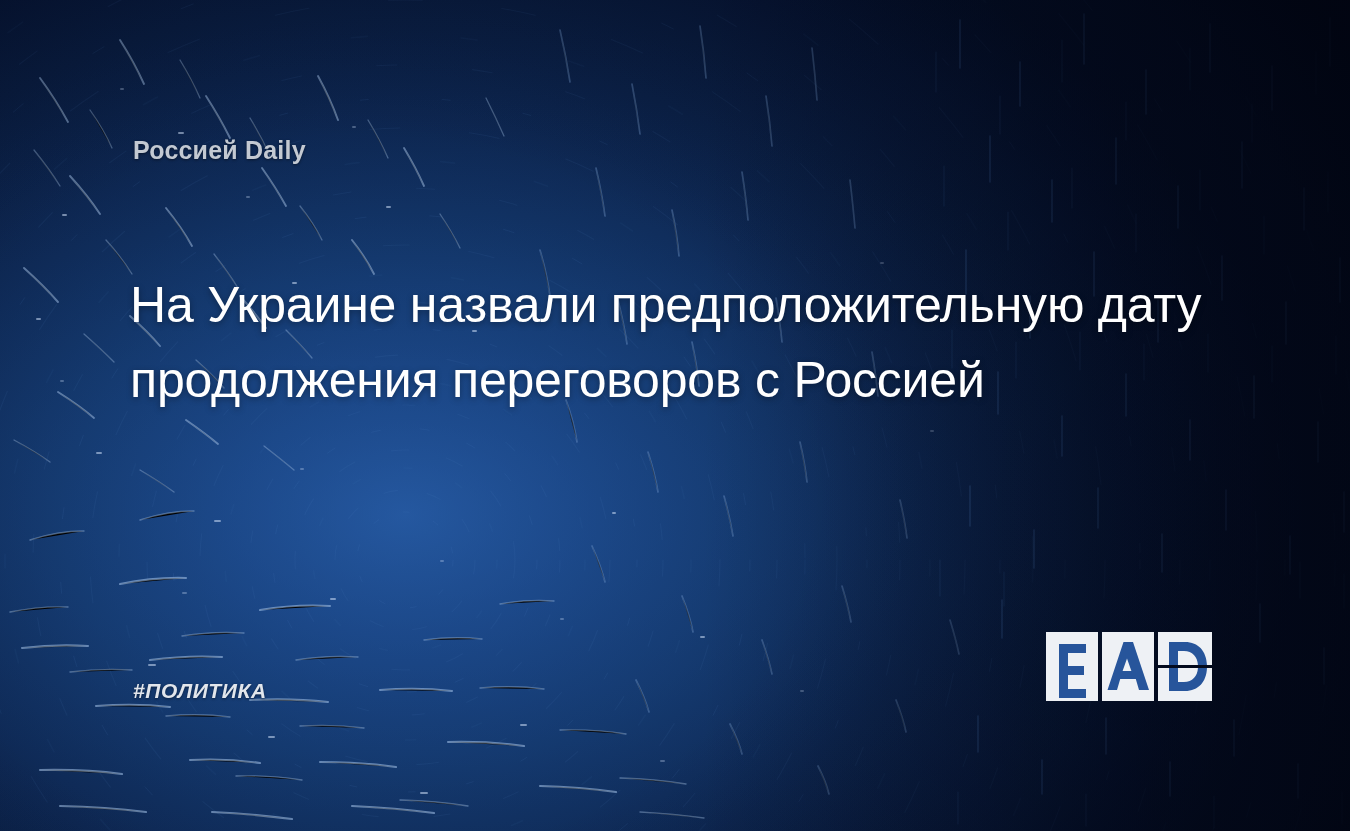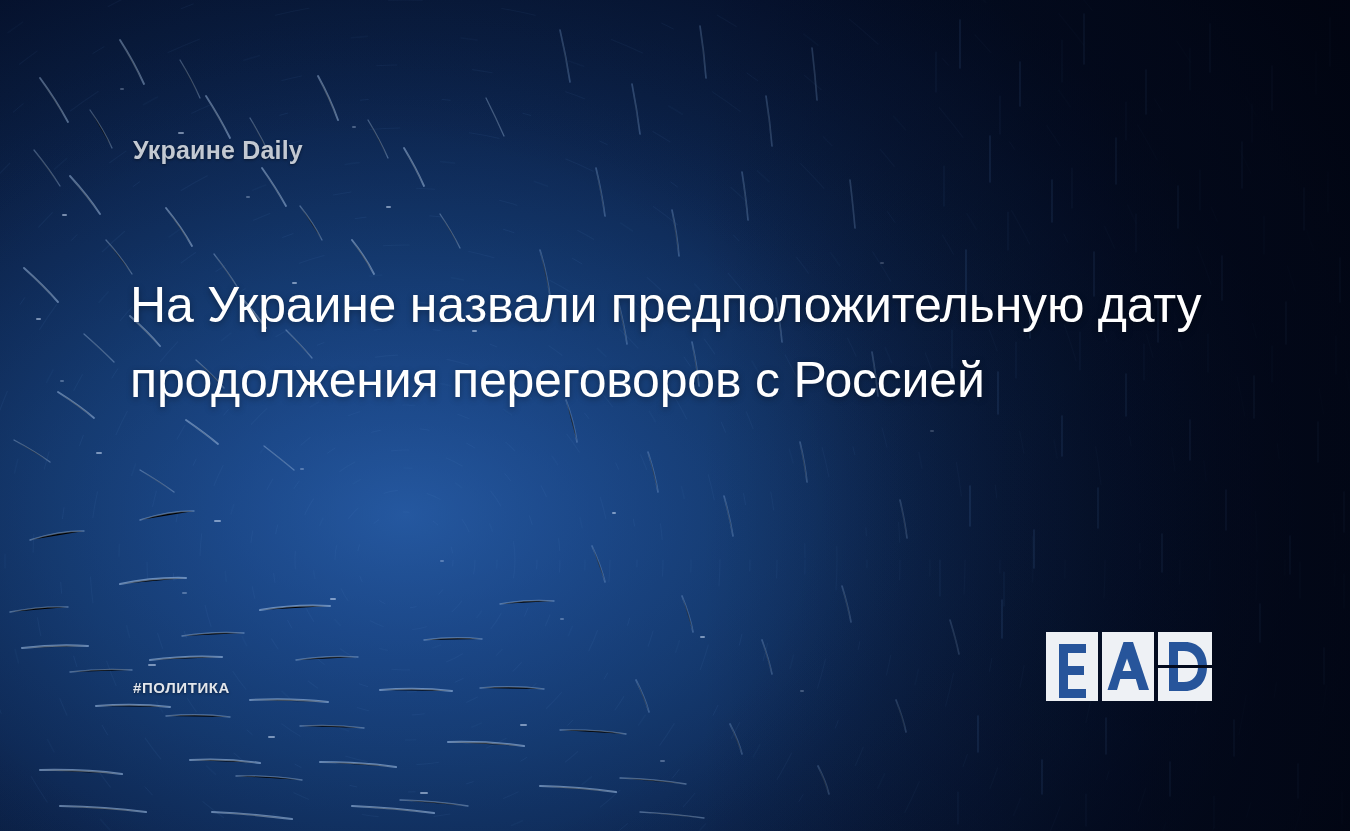--- a/index.html
+++ b/index.html
@@ -100,26 +100,27 @@
     line-height: 75px;
     color: #ffffff;
     letter-spacing: -0.2px;
     text-shadow: 0 2px 6px rgba(0,0,0,.35);
   }
 
   #hashtag {
     position: absolute;
     left: 133px;
     top: 679px;
-    font-size: 15px;
+    font-size: 21px;
     font-weight: bold;
     letter-spacing: .6px;
     color: #e2e6ec;
     text-shadow: 0 1px 3px rgba(0,0,0,.45);
     white-space: nowrap;
+    font-style: italic;
   }
 
   
   #logo {
     position: absolute;
     left: 1046px;
     top: 632px;
     display: flex;
     gap: 4px;
     align-items: flex-start;
@@ -434,21 +435,21 @@
           <rect x="930" y="430" width="4" height="2" rx="1"></rect>
         </g>
       </g>
     </svg>
   </div>
 
   <div class="bg-layer" id="bg-vignette"></div>
 
   <div class="content">
 
-    <div id="brand-label">Украине Daily</div>
+    <div id="brand-label">Россией Daily</div>
 
     <h1 id="headline">На Украине назвали предположительную дату продолжения переговоров с Россией</h1>
 
     <div id="hashtag">#ПОЛИТИКА</div>
 
     <div id="logo">
 
       <div class="logo-tile">
         <svg width="52" height="69" viewBox="0 0 52 69">
           <path d="M13 12 h27 v9 h-18 v13 h16 v9 h-16 v14 h18 v9 h-27 z" fill="#27559b"></path>

